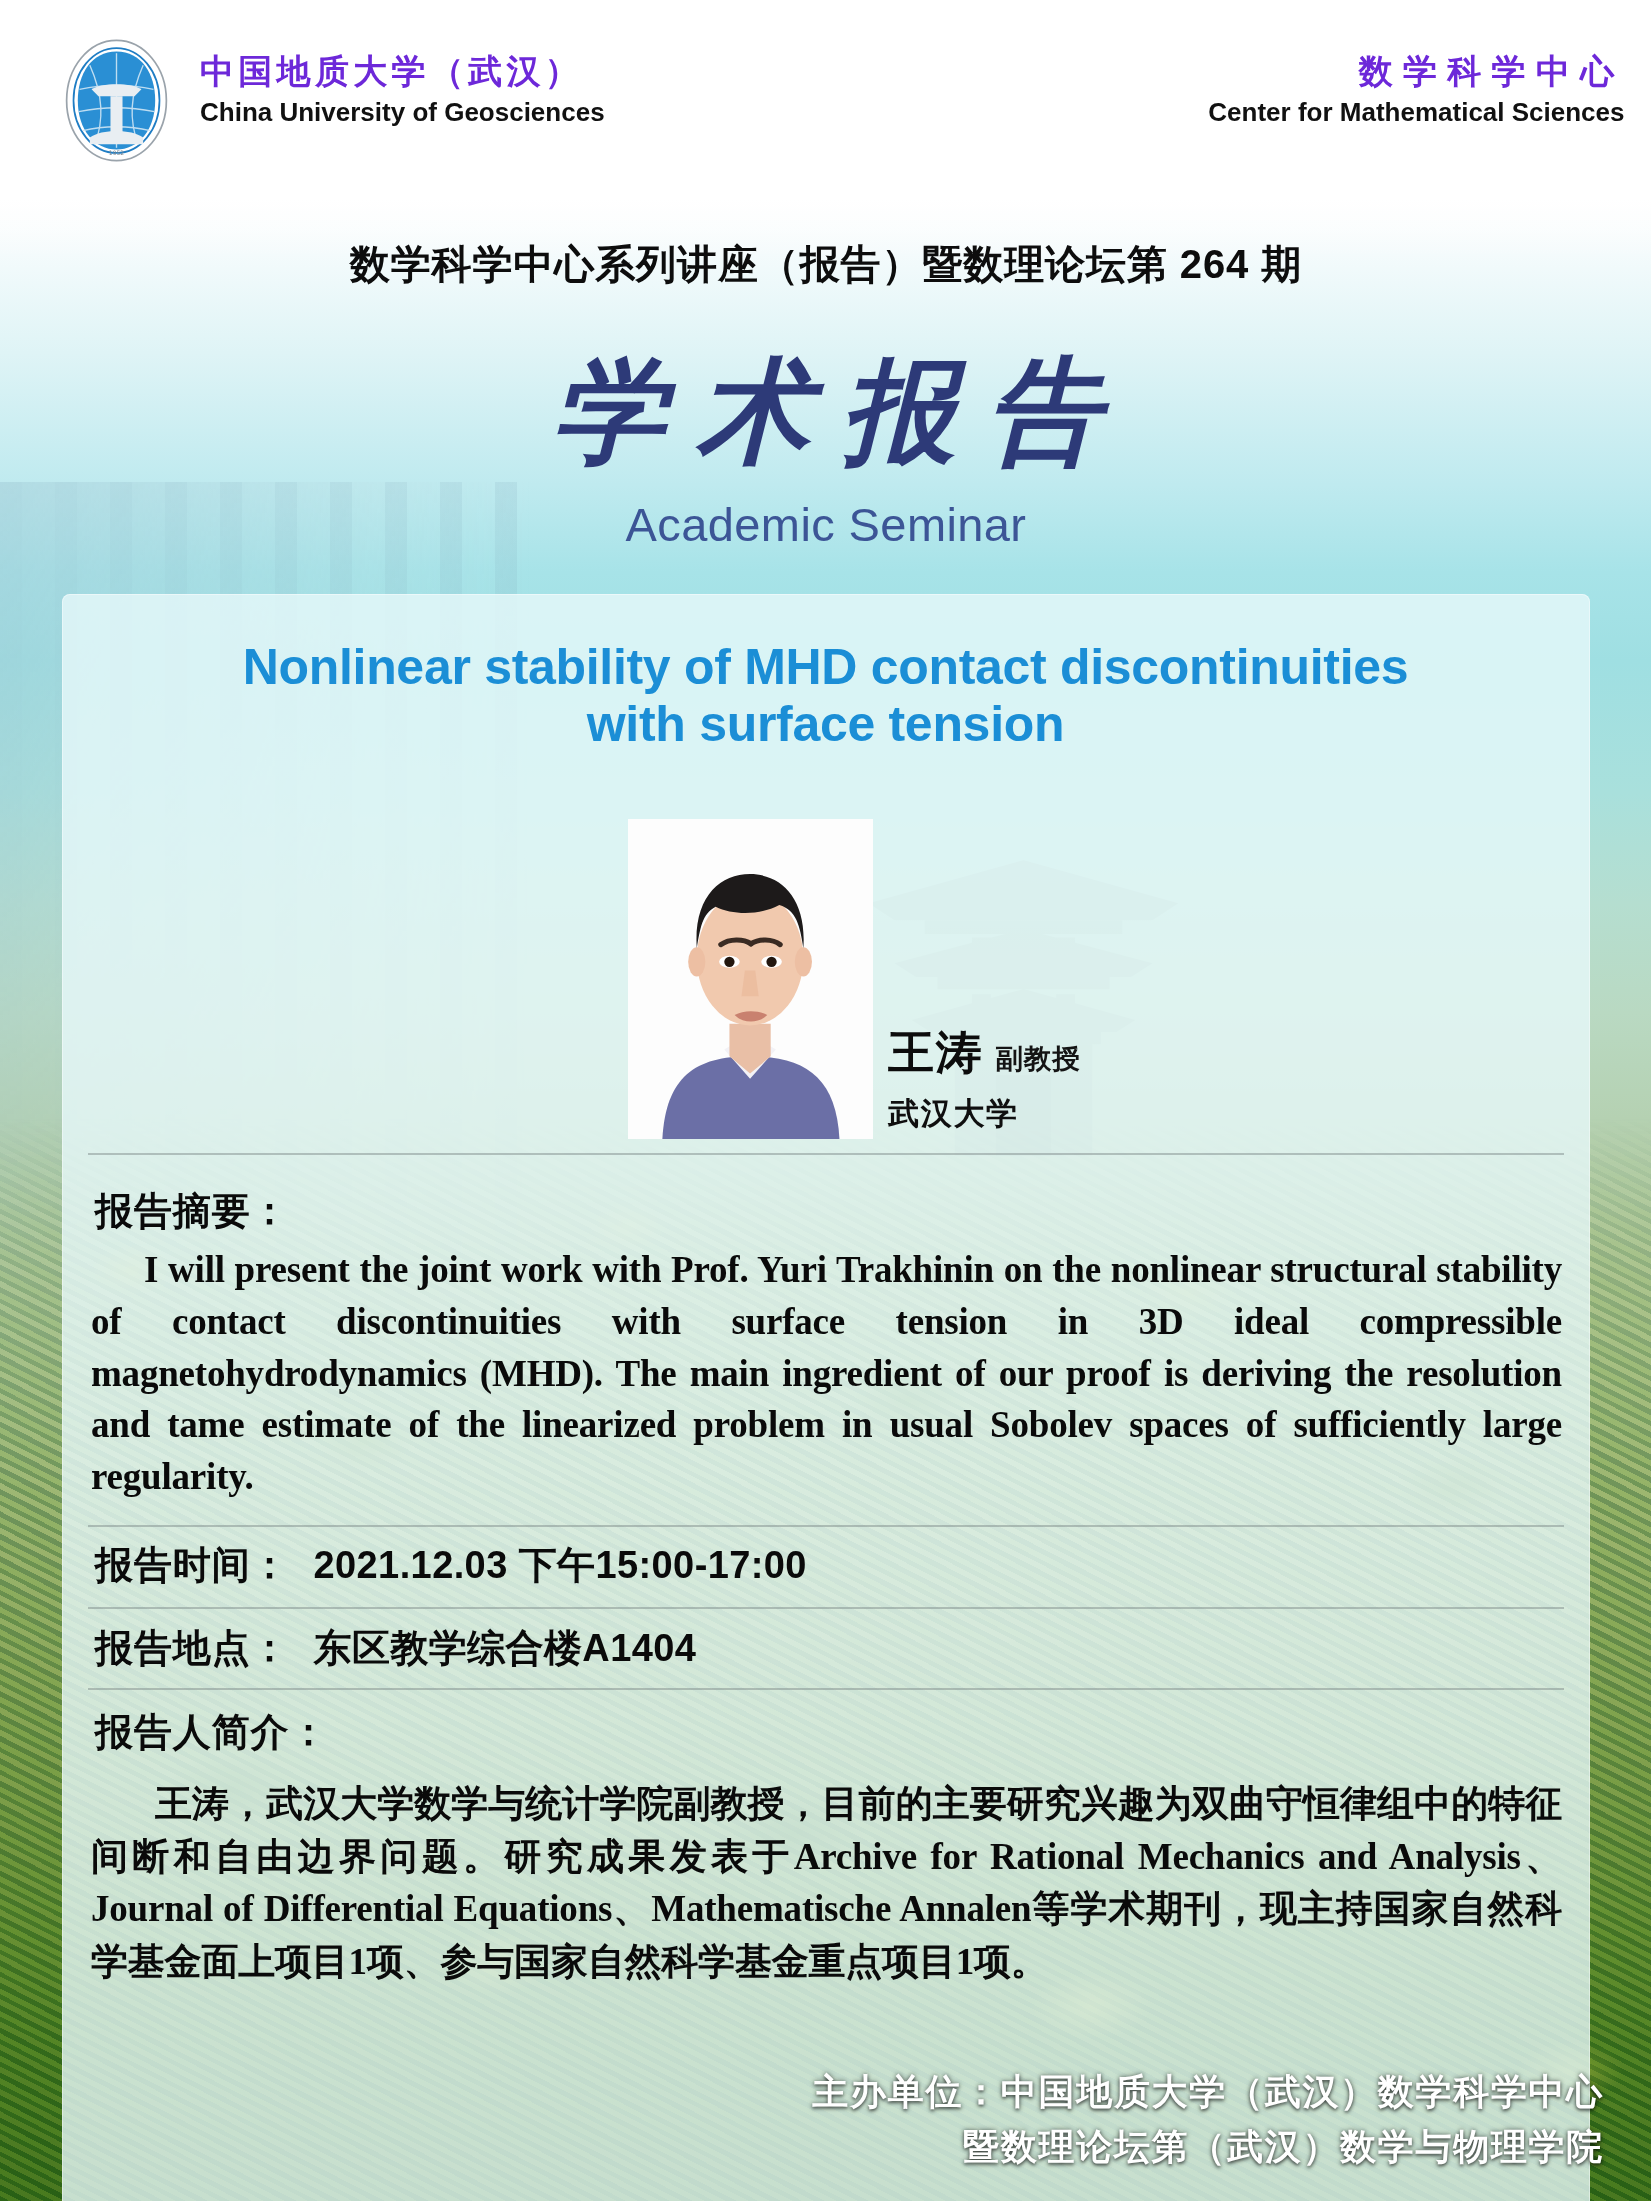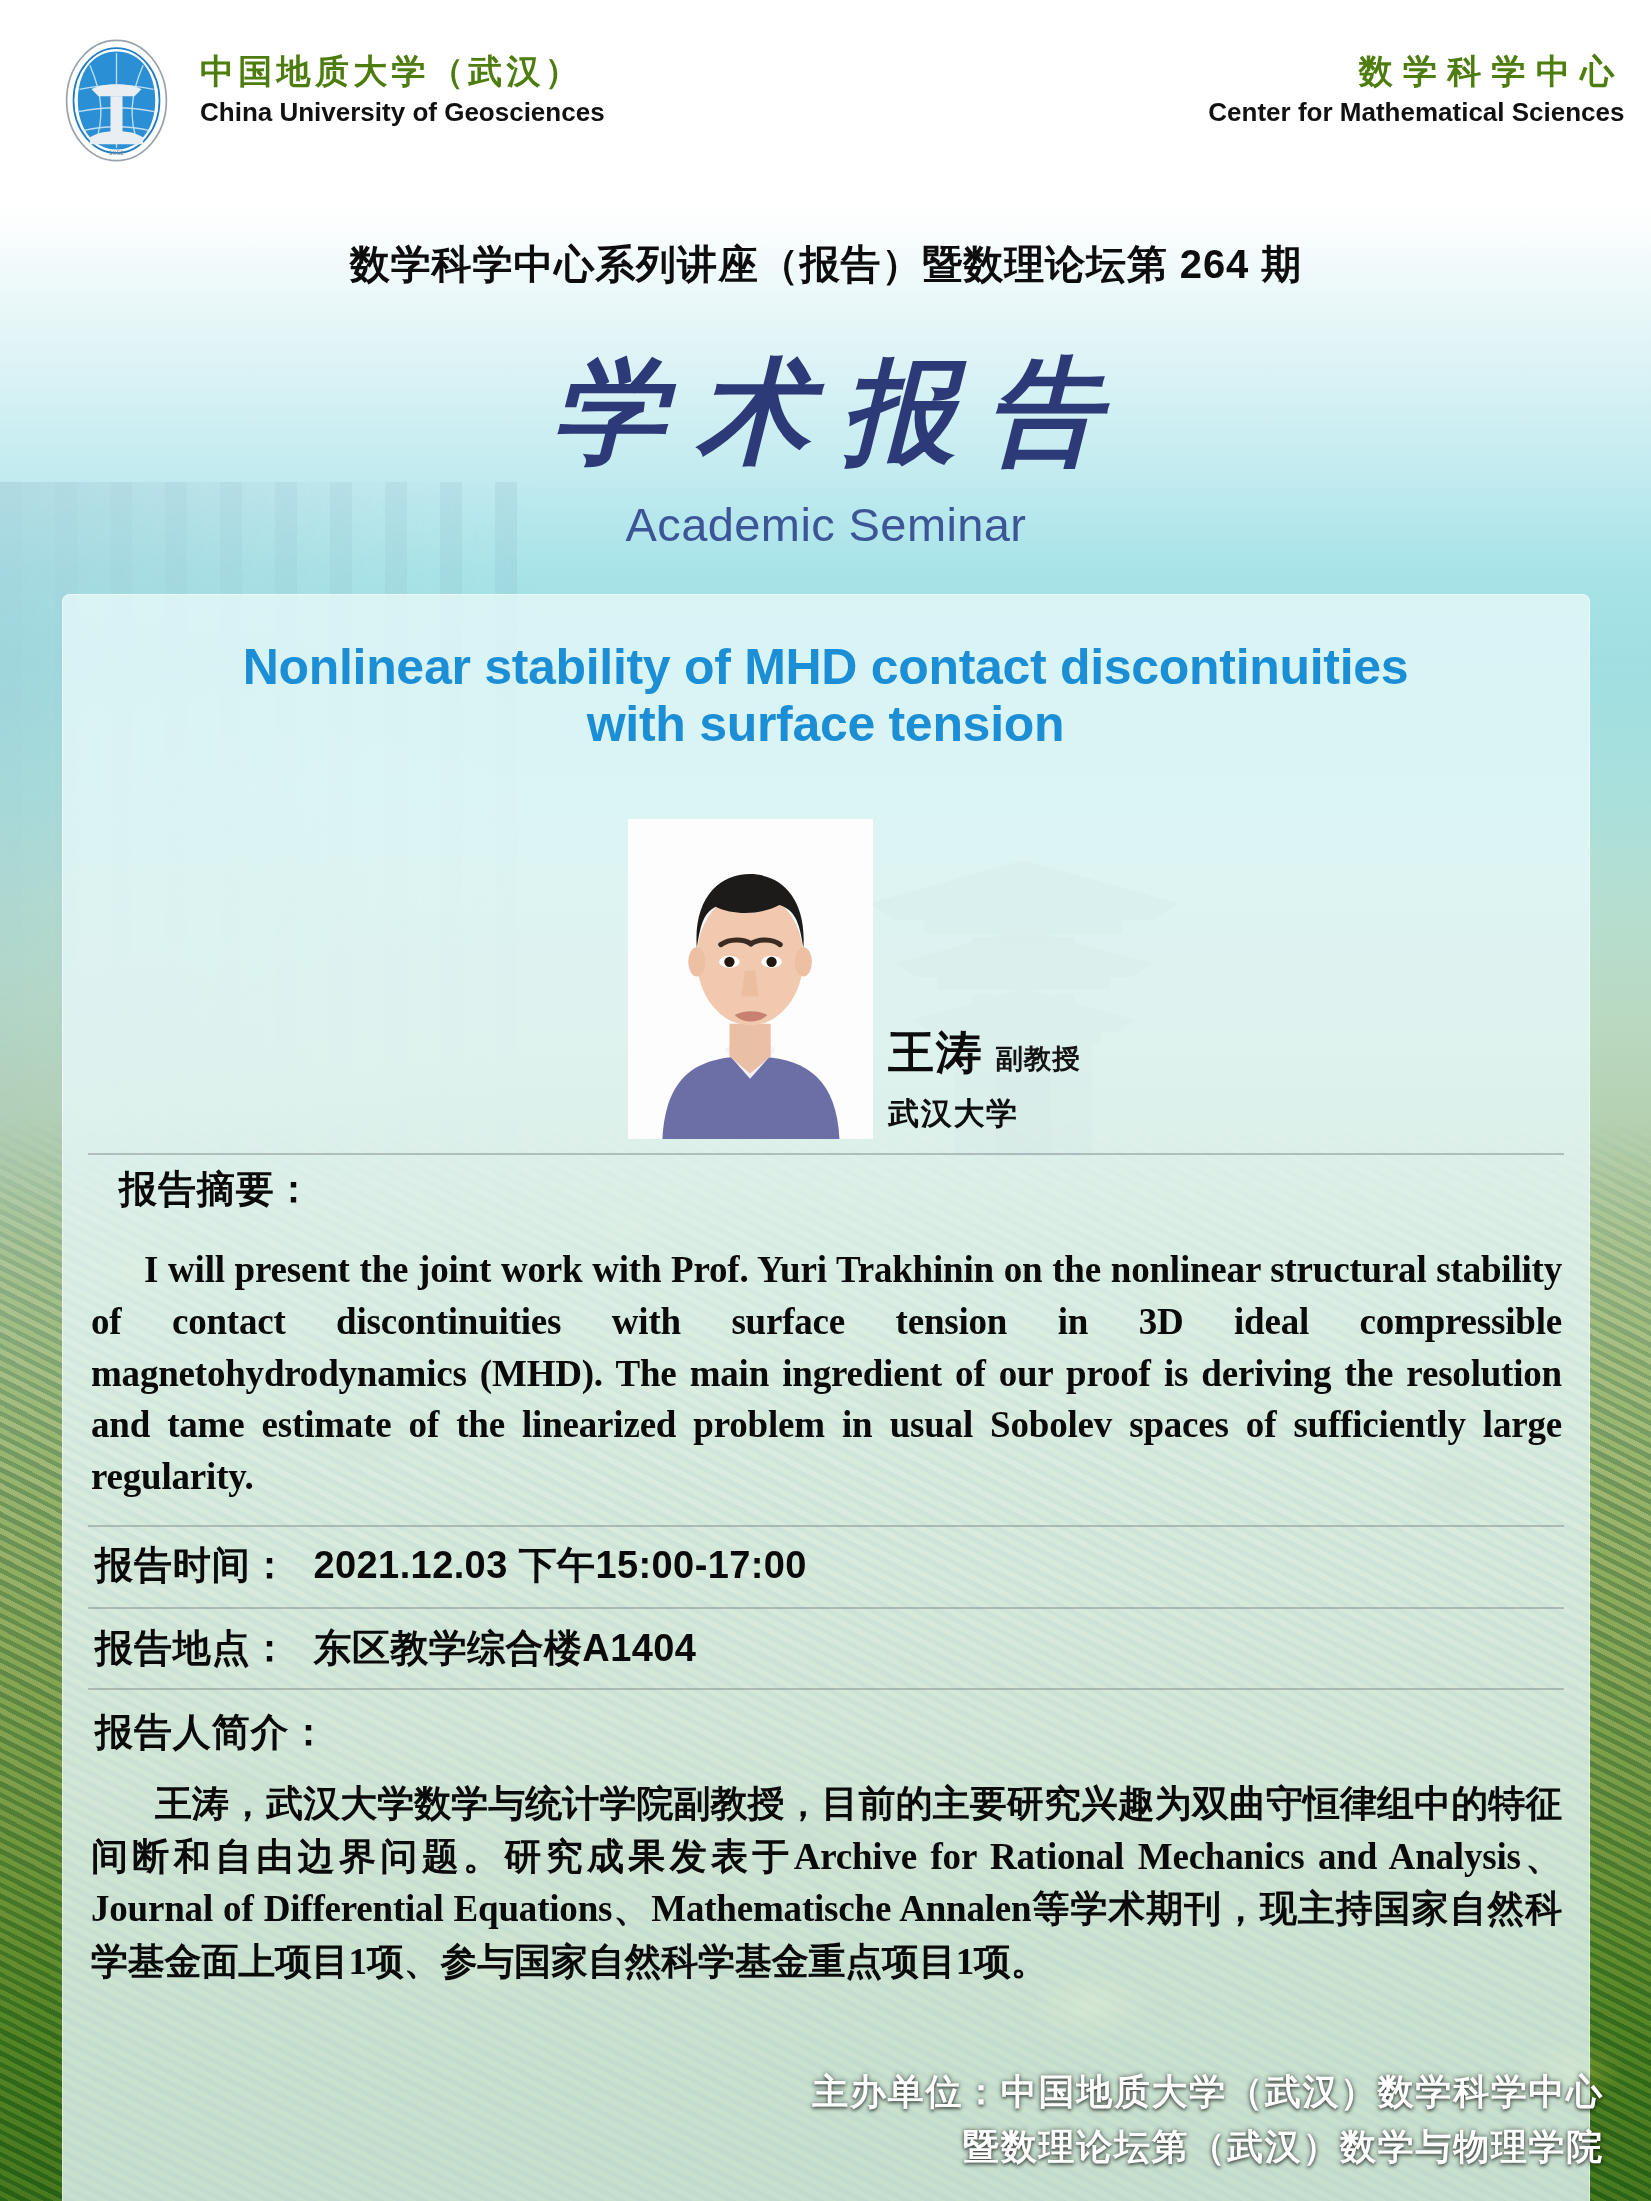--- a/index.html
+++ b/index.html
@@ -124,21 +124,21 @@
     left: 200px; top: 50px;
   }
   .header-right {
     position: absolute;
     right: 27.5px; top: 50px;
     text-align: right;
   }
   .inst-cn {
     font-size: 34px;
     font-weight: bold;
-    color: #4d7c0f;
+    color: #6d28d9;
     letter-spacing: 4.3px;
     line-height: 1.25;
     white-space: nowrap;
   }
   .inst-en {
     font-size: 26px;
     font-weight: bold;
     color: #111111;
     line-height: 1.3;
     margin-top: 3.4px;
@@ -266,21 +266,21 @@
 
   
   .sec-label {
     position: absolute;
     left: 33px;
     font-size: 38px;
     font-weight: bold;
     color: #0a0a0a;
     letter-spacing: 0.9px;
   }
-  .sec-label.abstract-label { top: 570px; margin-left: 24px; }
+  .sec-label.abstract-label { top: 592px; }
   .sec-label.bio-label { top: 1113px; }
 
   
   .abstract-body {
     position: absolute;
     left: 29px; top: 650px;
     width: 1471px;
     font-family: "Liberation Serif", "DejaVu Serif", serif;
     font-size: 37px;
     font-weight: bold;

